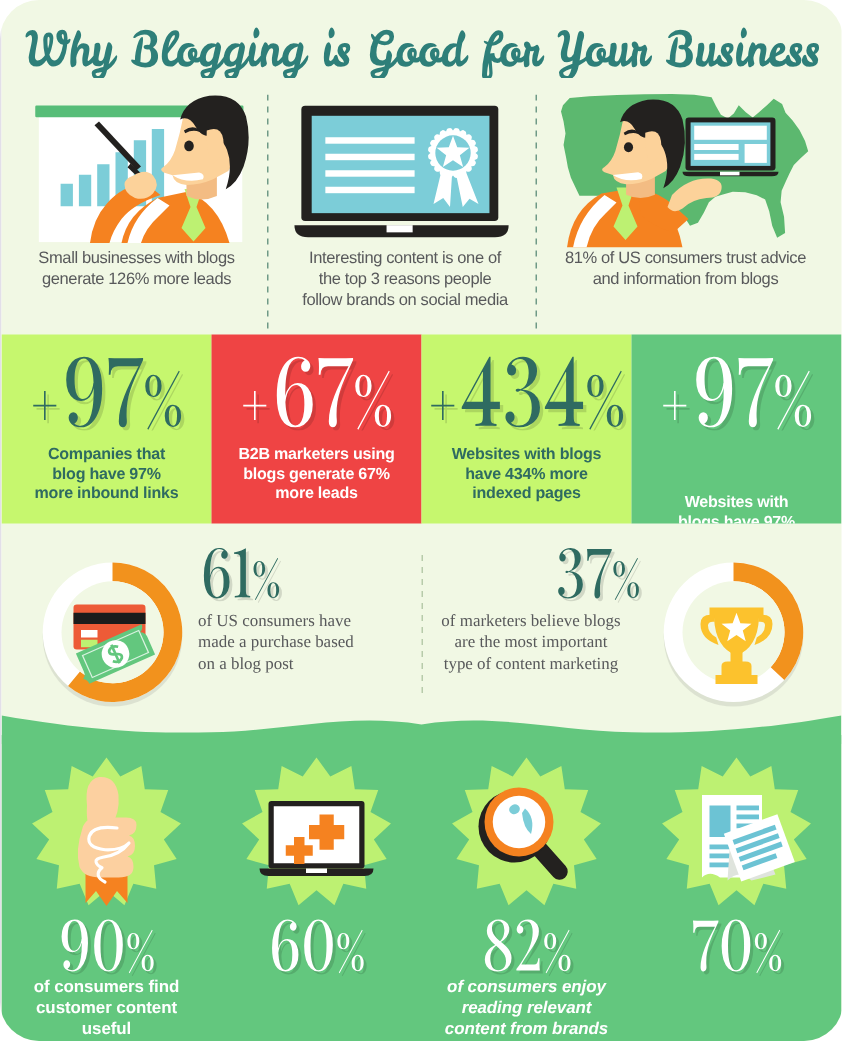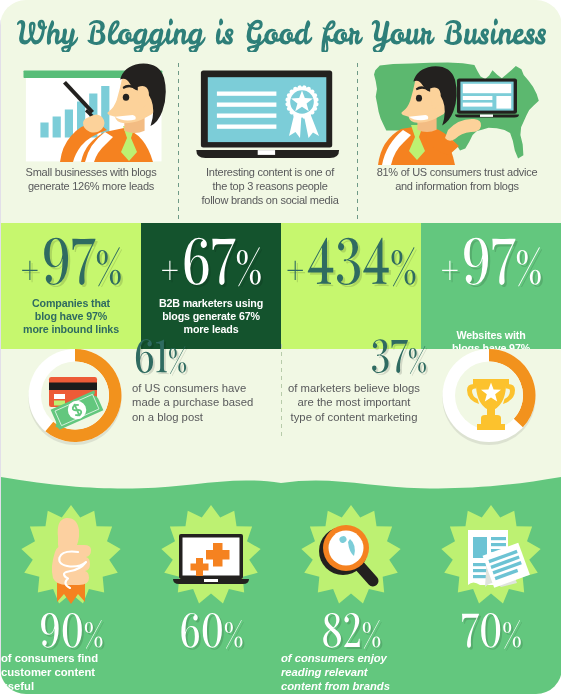--- a/index.html
+++ b/index.html
@@ -21,35 +21,35 @@
     background-size:1px 8px;background-repeat:repeat-y;}
   .topcap{position:absolute;text-align:center;color:#58595b;font-size:11px;line-height:13.9px;letter-spacing:-0.25px;}
 
   
   #band{position:absolute;left:0;top:223px;width:560px;height:126px;display:flex;}
   .bandcell{width:140px;height:126px;position:relative;overflow:hidden;}
   .bandnum{position:absolute;left:0;top:6px;width:140px;height:58px;}
   .bandlabel{position:absolute;left:0;top:74px;width:140px;text-align:center;font-size:10.7px;line-height:13.2px;font-weight:600;letter-spacing:-0.15px;}
 
   
-  #mid{position:absolute;left:0;top:331px;width:448px;height:140px;}
+  #mid{position:absolute;left:0;top:357px;width:448px;height:140px;font-family:Liberation Serif, serif;}
   .middiv{position:absolute;left:280px;top:13px;width:1px;height:94px;
     background-image:linear-gradient(to bottom,#b7cbaa 0 4px,rgba(0,0,0,0) 4px 8px);
     background-size:1px 8px;background-repeat:repeat-y;}
   .midnum{position:absolute;height:40px;}
   .midlabel{position:absolute;color:#58595b;font-size:11.3px;line-height:14.4px;}
 
   
   #bottom{position:absolute;left:0;top:470px;width:560px;height:224px;}
   #wave{position:absolute;left:0;top:0;width:560px;height:26px;}
   #bottombg{position:absolute;left:0;top:20px;width:560px;height:204px;background:#63c77e;}
   .bcell{position:absolute;top:30px;width:140px;height:194px;}
   .bicon{position:absolute;left:0;top:0;width:140px;height:112px;}
   .bnum{position:absolute;left:0;top:108px;width:140px;height:48px;}
-  .blabel{position:absolute;left:0;top:152px;width:140px;text-align:left;color:#fff;font-size:11.3px;line-height:13.8px;font-weight:bold;letter-spacing:-0.05px;}
+  .blabel{position:absolute;left:0;top:152px;width:140px;text-align:center;color:#fff;font-size:11.3px;line-height:13.8px;font-weight:bold;letter-spacing:-0.05px;}
 </style>
 </head>
 <body>
 
 <div id="page">
 <div class="edge-l"></div>
 <div id="canvas">
 
   <div id="title-wrap">
     <svg width="560" height="46" viewBox="0 0 560 46" aria-label="title">
@@ -186,21 +186,21 @@
             </g>
             <g transform="translate(40.72,55.00) scale(0.05120,0.06400)">
               <path d="M279 -722Q392 -722 453 -637Q515 -552 515 -389Q515 -266 480 -175Q444 -84 382 -35Q320 14 238 14Q210 14 184 8Q157 3 136 -9Q115 -20 97 -40Q79 -59 79 -85Q79 -110 97 -127Q114 -144 140 -144Q165 -144 182 -128Q199 -113 199 -88Q199 -69 187 -52Q175 -35 153 -27Q166 -15 191 -9Q217 -3 236 -3Q269 -3 299 -20Q330 -36 353 -78Q377 -119 391 -191Q405 -263 405 -373Q405 -474 394 -539Q383 -603 364 -638Q346 -674 323 -688Q300 -702 275 -702Q243 -702 216 -681Q189 -660 173 -612Q156 -565 156 -485Q156 -377 186 -329Q216 -281 263 -281Q280 -281 301 -289Q323 -297 343 -317Q364 -338 381 -375Q397 -412 405 -472L417 -469Q410 -391 385 -345Q360 -300 323 -280Q285 -260 241 -260Q191 -260 146 -284Q102 -309 74 -358Q47 -408 47 -483Q47 -562 78 -615Q109 -668 163 -695Q216 -722 279 -722Z M1048 -708V-687Q1023 -642 993 -592Q964 -543 936 -488Q907 -434 883 -375Q859 -316 845 -252Q832 -189 833 -120Q833 -97 835 -77Q837 -58 837 -41Q837 -18 822 -2Q808 14 783 14Q757 14 744 -4Q732 -23 732 -46Q732 -112 752 -179Q771 -246 804 -313Q836 -379 875 -443Q913 -507 952 -565Q990 -624 1022 -675L996 -622H722Q675 -622 652 -603Q629 -583 624 -535H601Q604 -567 604 -614Q604 -628 603 -654Q601 -680 597 -708Q632 -707 674 -706Q717 -705 759 -705Q801 -705 832 -705Q908 -705 956 -706Q1004 -707 1048 -708Z" fill="#2f6b61"></path>
             </g>
             <g transform="translate(94.58,55.00) scale(0.03584,0.04480)">
               <path d="M187 -761Q255 -761 297 -718Q339 -675 339 -598Q339 -548 319 -510Q299 -472 265 -451Q231 -430 187 -430Q119 -430 77 -473Q35 -516 35 -593Q35 -643 55 -681Q74 -719 109 -740Q143 -761 187 -761ZM548 -299Q511 -299 493 -261Q474 -223 474 -150Q474 -77 495 -40Q517 -4 552 -4Q590 -4 608 -42Q626 -80 626 -152Q626 -226 605 -262Q585 -299 548 -299ZM550 -317Q619 -317 661 -274Q702 -231 702 -154Q702 -104 683 -66Q663 -28 628 -7Q594 14 550 14Q482 14 440 -29Q398 -72 398 -149Q398 -199 418 -237Q438 -275 472 -296Q507 -317 550 -317ZM185 -743Q147 -743 129 -705Q111 -667 111 -594Q111 -521 132 -484Q153 -448 189 -448Q226 -448 244 -486Q262 -524 262 -596Q262 -670 242 -706Q221 -743 185 -743ZM658 -824 677 -811 92 55 73 42Z" fill="#2f6b61"></path>
             </g>
           </svg>
           <div class="bandlabel" style="color: rgb(47, 107, 97); text-align: center;">Companies that<br>blog have 97%<br>more inbound links</div>
         </div>
-        <div class="bandcell" style="background: #14532d;">
+        <div class="bandcell" style="background: #ef4444;">
           <svg width="140" height="58" viewBox="0 0 140 58" class="bandnum">
             <g transform="translate(22.10,57.20) scale(0.03072,0.03840)" opacity="0.13">
               <path d="M310 -606V-370H542V-340H310V-105H274V-340H41V-370H274V-606Z" fill="#000"></path>
             </g>
             <g transform="translate(42.92,57.20) scale(0.05120,0.06400)" opacity="0.13">
               <path d="M333 -722Q350 -722 368 -720Q386 -717 403 -712Q420 -707 434 -699Q455 -688 473 -669Q491 -649 491 -623Q491 -599 473 -582Q456 -564 430 -564Q405 -564 388 -580Q371 -596 371 -620Q371 -640 383 -656Q395 -673 417 -681Q404 -694 379 -700Q353 -705 334 -705Q301 -705 271 -688Q240 -671 216 -630Q193 -588 179 -516Q165 -443 165 -332Q165 -232 176 -169Q187 -105 206 -70Q224 -34 248 -20Q271 -6 295 -6Q328 -6 354 -27Q381 -48 397 -96Q414 -144 414 -223Q414 -331 384 -379Q354 -427 307 -427Q290 -427 269 -419Q248 -411 227 -391Q206 -371 189 -334Q173 -298 165 -239L153 -241Q160 -319 185 -364Q211 -409 248 -428Q286 -448 328 -448Q379 -448 424 -424Q468 -399 496 -350Q523 -300 523 -225Q523 -146 492 -93Q461 -40 408 -13Q356 14 292 14Q177 14 116 -71Q55 -156 55 -318Q55 -443 90 -533Q125 -624 188 -673Q251 -722 333 -722Z M1048 -708V-687Q1023 -642 993 -592Q964 -543 936 -488Q907 -434 883 -375Q859 -316 845 -252Q832 -189 833 -120Q833 -97 835 -77Q837 -58 837 -41Q837 -18 822 -2Q808 14 783 14Q757 14 744 -4Q732 -23 732 -46Q732 -112 752 -179Q771 -246 804 -313Q836 -379 875 -443Q913 -507 952 -565Q990 -624 1022 -675L996 -622H722Q675 -622 652 -603Q629 -583 624 -535H601Q604 -567 604 -614Q604 -628 603 -654Q601 -680 597 -708Q632 -707 674 -706Q717 -705 759 -705Q801 -705 832 -705Q908 -705 956 -706Q1004 -707 1048 -708Z" fill="#000"></path>
             </g>
             <g transform="translate(96.78,57.20) scale(0.03584,0.04480)" opacity="0.13">
               <path d="M187 -761Q255 -761 297 -718Q339 -675 339 -598Q339 -548 319 -510Q299 -472 265 -451Q231 -430 187 -430Q119 -430 77 -473Q35 -516 35 -593Q35 -643 55 -681Q74 -719 109 -740Q143 -761 187 -761ZM548 -299Q511 -299 493 -261Q474 -223 474 -150Q474 -77 495 -40Q517 -4 552 -4Q590 -4 608 -42Q626 -80 626 -152Q626 -226 605 -262Q585 -299 548 -299ZM550 -317Q619 -317 661 -274Q702 -231 702 -154Q702 -104 683 -66Q663 -28 628 -7Q594 14 550 14Q482 14 440 -29Q398 -72 398 -149Q398 -199 418 -237Q438 -275 472 -296Q507 -317 550 -317ZM185 -743Q147 -743 129 -705Q111 -667 111 -594Q111 -521 132 -484Q153 -448 189 -448Q226 -448 244 -486Q262 -524 262 -596Q262 -670 242 -706Q221 -743 185 -743ZM658 -824 677 -811 92 55 73 42Z" fill="#000"></path>
             </g>
@@ -230,20 +230,21 @@
             <g transform="translate(5.23,55.00) scale(0.03072,0.03840)">
               <path d="M310 -606V-370H542V-340H310V-105H274V-340H41V-370H274V-606Z" fill="#2f6b61"></path>
             </g>
             <g transform="translate(26.05,55.00) scale(0.05120,0.06400)">
               <path d="M374 -722 372 -690 37 -197 69 -252H512V-178H15V-198ZM390 -722V-106Q390 -70 395 -52Q401 -34 418 -28Q435 -22 468 -20V0Q446 -2 411 -2Q376 -3 336 -3Q296 -3 258 -2Q219 -2 193 0V-20Q234 -22 255 -28Q277 -34 284 -52Q291 -70 291 -106V-581L374 -722Z M812 -722Q894 -722 945 -682Q996 -642 996 -573Q996 -524 967 -484Q939 -445 895 -419Q850 -392 803 -380Q863 -378 916 -356Q969 -335 1001 -295Q1034 -254 1034 -193Q1034 -143 1013 -105Q992 -67 955 -41Q918 -14 870 0Q821 14 766 14Q718 14 684 3Q651 -8 632 -20Q610 -35 597 -54Q584 -73 584 -94Q584 -118 600 -135Q616 -151 643 -151Q668 -151 686 -136Q703 -121 703 -93Q703 -70 690 -56Q677 -42 657 -37Q666 -24 696 -14Q725 -4 761 -4Q816 -4 853 -28Q890 -53 908 -95Q927 -138 927 -188Q927 -270 887 -317Q846 -364 780 -370Q765 -364 756 -360Q747 -356 738 -356Q729 -356 723 -361Q718 -366 718 -372Q718 -379 724 -384Q731 -388 742 -388Q751 -388 759 -387Q767 -385 777 -383Q836 -399 861 -445Q887 -491 887 -552Q887 -621 858 -660Q830 -699 776 -699Q743 -699 710 -685Q678 -670 663 -640Q688 -635 705 -620Q723 -606 723 -582Q723 -556 705 -540Q687 -525 662 -525Q634 -525 620 -543Q605 -561 605 -583Q605 -603 615 -623Q625 -644 644 -662Q673 -693 718 -707Q763 -722 812 -722Z M1457 -722 1455 -690 1120 -197 1152 -252H1595V-178H1098V-198ZM1473 -722V-106Q1473 -70 1478 -52Q1484 -34 1501 -28Q1518 -22 1551 -20V0Q1529 -2 1494 -2Q1459 -3 1419 -3Q1379 -3 1341 -2Q1302 -2 1276 0V-20Q1317 -22 1338 -28Q1360 -34 1367 -52Q1374 -70 1374 -106V-581L1457 -722Z" fill="#2f6b61"></path>
             </g>
             <g transform="translate(109.25,55.00) scale(0.03584,0.04480)">
               <path d="M187 -761Q255 -761 297 -718Q339 -675 339 -598Q339 -548 319 -510Q299 -472 265 -451Q231 -430 187 -430Q119 -430 77 -473Q35 -516 35 -593Q35 -643 55 -681Q74 -719 109 -740Q143 -761 187 -761ZM548 -299Q511 -299 493 -261Q474 -223 474 -150Q474 -77 495 -40Q517 -4 552 -4Q590 -4 608 -42Q626 -80 626 -152Q626 -226 605 -262Q585 -299 548 -299ZM550 -317Q619 -317 661 -274Q702 -231 702 -154Q702 -104 683 -66Q663 -28 628 -7Q594 14 550 14Q482 14 440 -29Q398 -72 398 -149Q398 -199 418 -237Q438 -275 472 -296Q507 -317 550 -317ZM185 -743Q147 -743 129 -705Q111 -667 111 -594Q111 -521 132 -484Q153 -448 189 -448Q226 -448 244 -486Q262 -524 262 -596Q262 -670 242 -706Q221 -743 185 -743ZM658 -824 677 -811 92 55 73 42Z" fill="#2f6b61"></path>
             </g>
           </svg>
+          <div class="bandlabel" style="color: rgb(47, 107, 97);">Websites with blogs<br>have 434% more<br>indexed pages</div>
         </div>
         <div class="bandcell" style="background: rgb(99, 199, 126);">
           <svg width="140" height="58" viewBox="0 0 140 58" class="bandnum">
             <g transform="translate(22.10,57.20) scale(0.03072,0.03840)" opacity="0.13">
               <path d="M310 -606V-370H542V-340H310V-105H274V-340H41V-370H274V-606Z" fill="#000"></path>
             </g>
             <g transform="translate(42.92,57.20) scale(0.05120,0.06400)" opacity="0.13">
               <path d="M279 -722Q392 -722 453 -637Q515 -552 515 -389Q515 -266 480 -175Q444 -84 382 -35Q320 14 238 14Q210 14 184 8Q157 3 136 -9Q115 -20 97 -40Q79 -59 79 -85Q79 -110 97 -127Q114 -144 140 -144Q165 -144 182 -128Q199 -113 199 -88Q199 -69 187 -52Q175 -35 153 -27Q166 -15 191 -9Q217 -3 236 -3Q269 -3 299 -20Q330 -36 353 -78Q377 -119 391 -191Q405 -263 405 -373Q405 -474 394 -539Q383 -603 364 -638Q346 -674 323 -688Q300 -702 275 -702Q243 -702 216 -681Q189 -660 173 -612Q156 -565 156 -485Q156 -377 186 -329Q216 -281 263 -281Q280 -281 301 -289Q323 -297 343 -317Q364 -338 381 -375Q397 -412 405 -472L417 -469Q410 -391 385 -345Q360 -300 323 -280Q285 -260 241 -260Q191 -260 146 -284Q102 -309 74 -358Q47 -408 47 -483Q47 -562 78 -615Q109 -668 163 -695Q216 -722 279 -722Z M1048 -708V-687Q1023 -642 993 -592Q964 -543 936 -488Q907 -434 883 -375Q859 -316 845 -252Q832 -189 833 -120Q833 -97 835 -77Q837 -58 837 -41Q837 -18 822 -2Q808 14 783 14Q757 14 744 -4Q732 -23 732 -46Q732 -112 752 -179Q771 -246 804 -313Q836 -379 875 -443Q913 -507 952 -565Q990 -624 1022 -675L996 -622H722Q675 -622 652 -603Q629 -583 624 -535H601Q604 -567 604 -614Q604 -628 603 -654Q601 -680 597 -708Q632 -707 674 -706Q717 -705 759 -705Q801 -705 832 -705Q908 -705 956 -706Q1004 -707 1048 -708Z" fill="#000"></path>
             </g>
             <g transform="translate(96.78,57.20) scale(0.03584,0.04480)" opacity="0.13">

